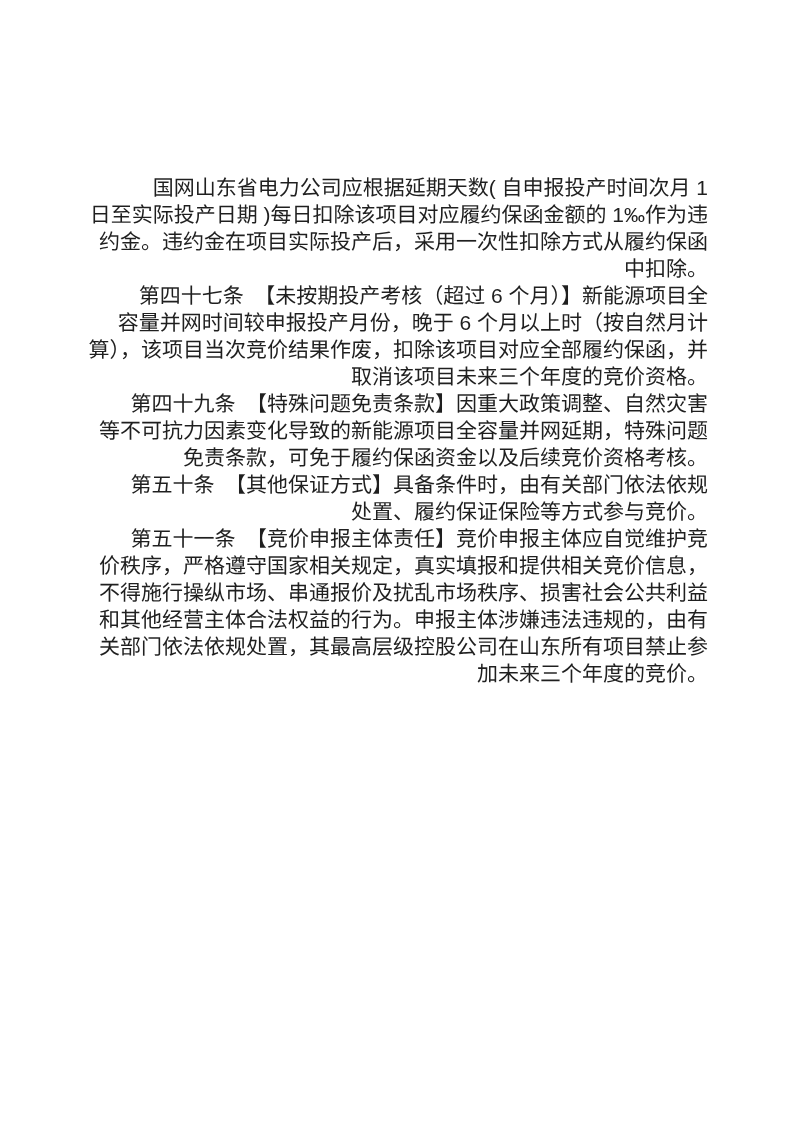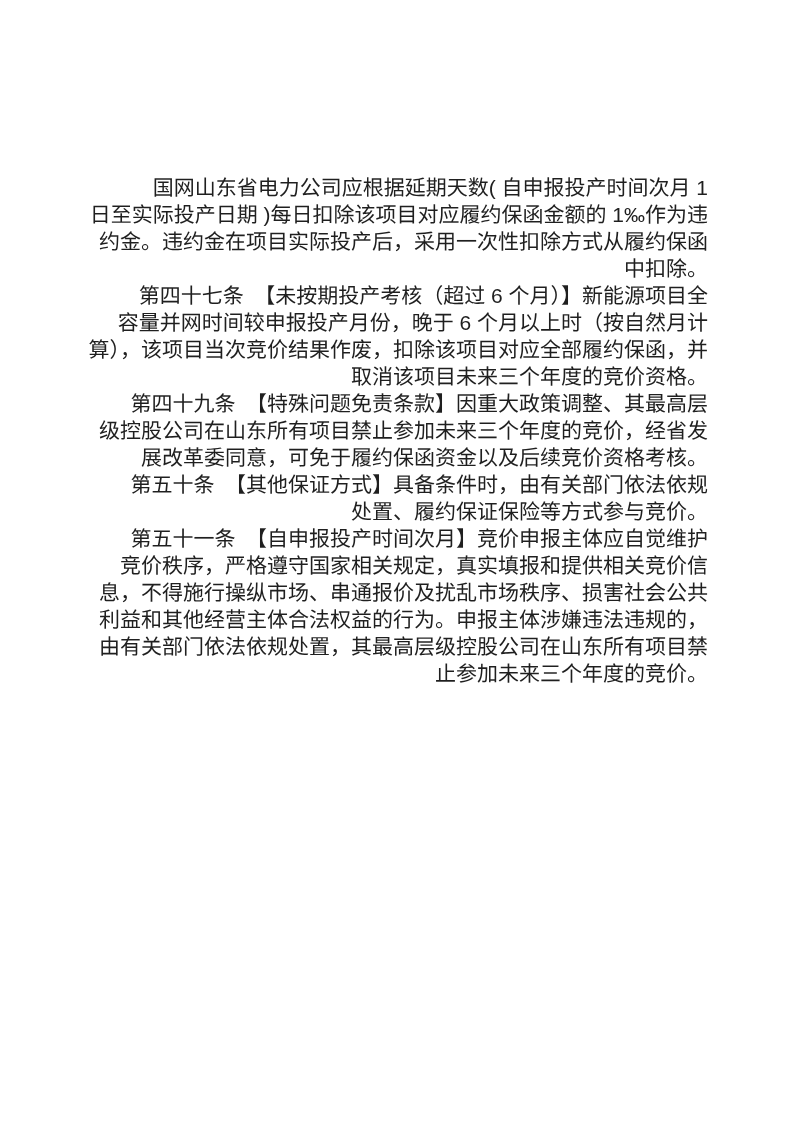--- a/index.html
+++ b/index.html
@@ -35,17 +35,17 @@
     text-indent: 2em;
   }
 </style>
 </head>
 <body>
 
 <div class="page">
   <div class="doc-body">
     <p>国网山东省电力公司应根据延期天数( 自申报投产时间次月 1 日至实际投产日期 )每日扣除该项目对应履约保函金额的 1‰作为违约金。违约金在项目实际投产后，采用一次性扣除方式从履约保函中扣除。</p>
     <p>第四十七条　【未按期投产考核（超过 6 个月）】新能源项目全容量并网时间较申报投产月份，晚于 6 个月以上时（按自然月计算），该项目当次竞价结果作废，扣除该项目对应全部履约保函，并取消该项目未来三个年度的竞价资格。</p>
-    <p>第四十九条　【特殊问题免责条款】因重大政策调整、其最高层级控股公司在山东所有项目禁止参加未来三个年度的竞价，经省发展改革委同意，可免于履约保函资金以及后续竞价资格考核。</p>
+    <p>第四十九条　【特殊问题免责条款】因重大政策调整、自然灾害等不可抗力因素变化导致的新能源项目全容量并网延期，特殊问题免责条款，可免于履约保函资金以及后续竞价资格考核。</p>
     <p>第五十条　【其他保证方式】具备条件时，由有关部门依法依规处置、履约保证保险等方式参与竞价。</p>
-    <p>第五十一条　【自申报投产时间次月】竞价申报主体应自觉维护竞价秩序，严格遵守国家相关规定，真实填报和提供相关竞价信息，不得施行操纵市场、串通报价及扰乱市场秩序、损害社会公共利益和其他经营主体合法权益的行为。申报主体涉嫌违法违规的，由有关部门依法依规处置，其最高层级控股公司在山东所有项目禁止参加未来三个年度的竞价。</p>
+    <p>第五十一条　【竞价申报主体责任】竞价申报主体应自觉维护竞价秩序，严格遵守国家相关规定，真实填报和提供相关竞价信息，不得施行操纵市场、串通报价及扰乱市场秩序、损害社会公共利益和其他经营主体合法权益的行为。申报主体涉嫌违法违规的，由有关部门依法依规处置，其最高层级控股公司在山东所有项目禁止参加未来三个年度的竞价。</p>
   </div>
 </div>
 
 </body></html>

